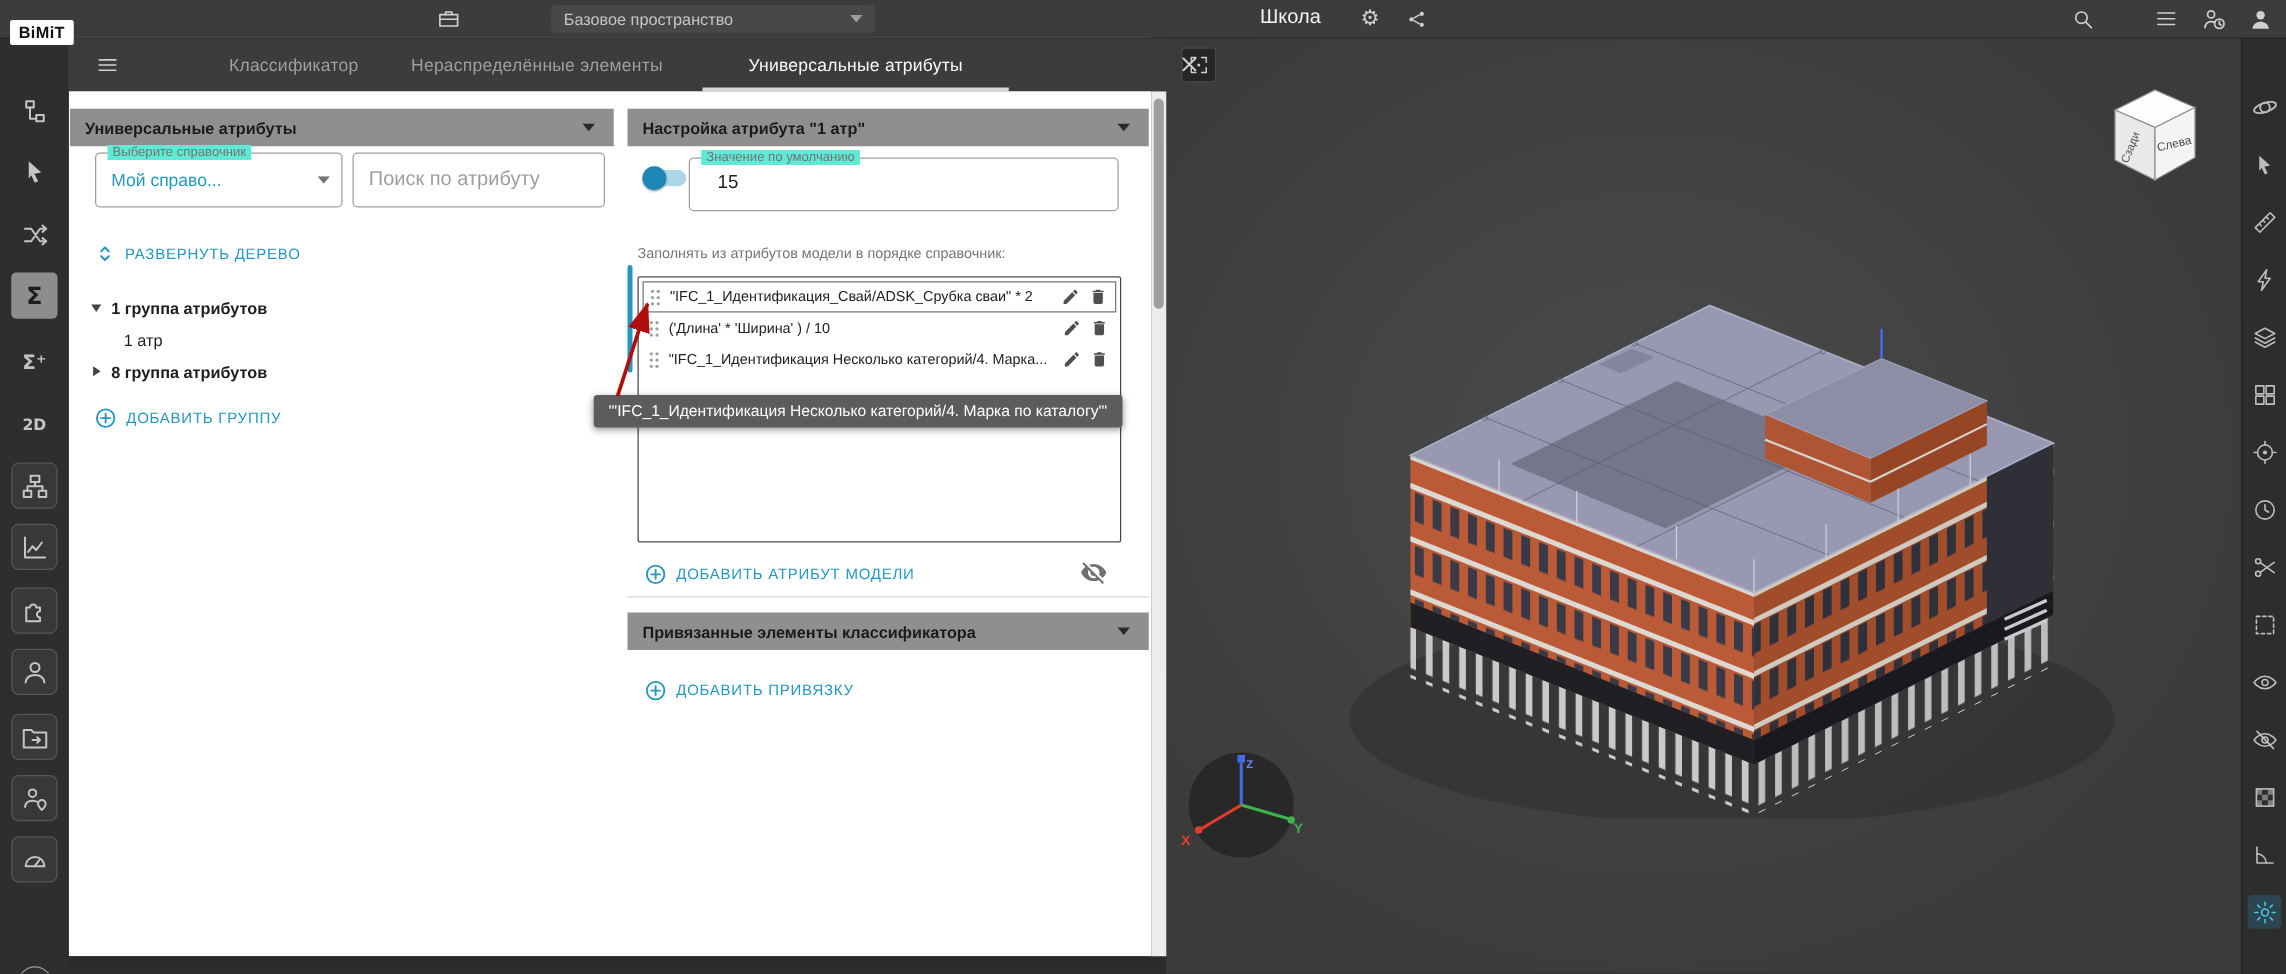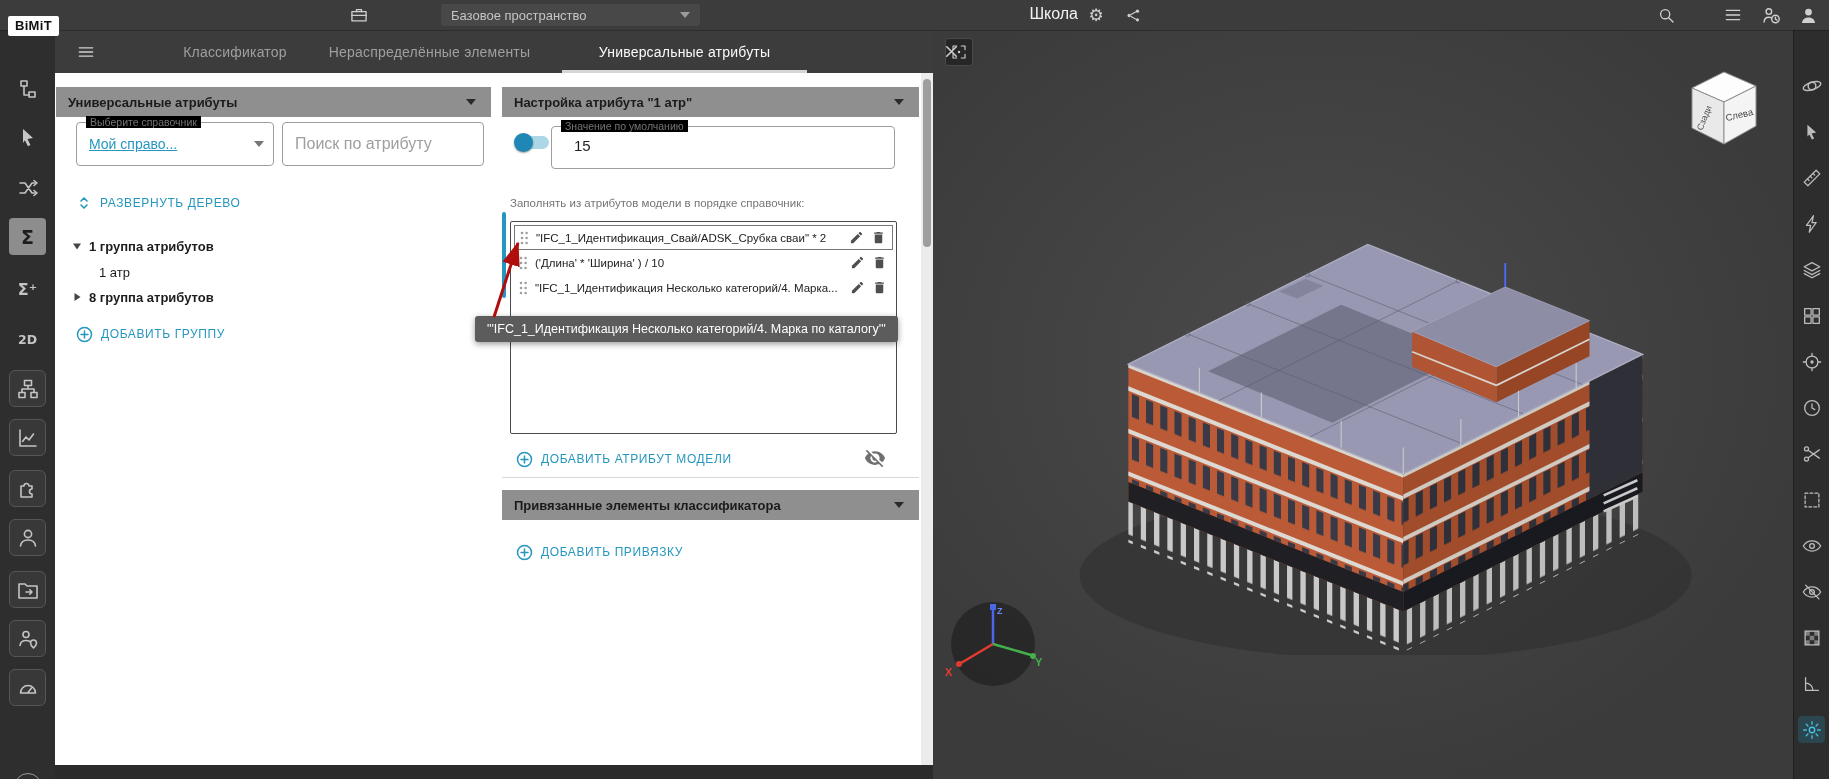--- a/index.html
+++ b/index.html
@@ -13,21 +13,21 @@
   .glyph{font-family:"DejaVu Sans",sans-serif;}
 
   
   .topbar{left:0;top:0;width:1829px;height:30px;background:#3c3c3c;box-shadow:0 1px 0 rgba(0,0,0,.25);z-index:5;}
   .logo{left:8px;top:5px;height:20px;padding:0 7px;background:#fff;border-radius:2px;color:#111;
         font-weight:800;font-size:13px;line-height:20px;letter-spacing:.3px;margin-top:11px;}
   .tbic{width:22px;height:22px;top:4px;color:#cfcfcf;display:flex;align-items:center;justify-content:center;}
   .workspace{left:441px;top:4px;width:259px;height:22px;background:#484848;border-radius:3px;color:#c5c5c5;
              font-size:13px;display:flex;align-items:center;padding:0 10px;box-sizing:border-box;}
   .workspace .cap{margin-left:auto;}
-  .proj{left:1008px;top:5px;width:70px;text-align:right;color:#f2f2f2;font-size:16px;font-weight:500;}
+  .proj{left:1008px;top:5px;width:70px;text-align:left;color:#f2f2f2;font-size:16px;font-weight:500;}
 
   
   .lrail{left:0;top:30px;width:55px;height:749px;background:#2e2e2e;z-index:4;}
   .rb{position:absolute;left:9px;width:37px;height:37px;display:flex;align-items:center;justify-content:center;
       color:#c4c4c4;border-radius:6px;box-sizing:border-box;}
   .rb.frame{border:1px solid #565656;background:#383838;}
   .rb.active{background:#8d8d8d;color:#1d1d1d;border-radius:4px;}
   .rb svg{width:24px;height:24px;}
 
   
@@ -37,22 +37,22 @@
   .tab{position:absolute;top:0;height:43px;display:flex;align-items:center;justify-content:center;
        font-size:14px;color:#9f9f9f;letter-spacing:.2px;}
   .tab.on{color:#fafafa;}
   .t-underline{position:absolute;left:507px;top:40px;width:245px;height:3px;background:#d6d6d6;}
 
   .hdr{background:#8f8f8f;height:30px;display:flex;align-items:center;padding:0 14px 0 12px;box-sizing:border-box;
        color:#1b1b1b;font-size:13px;font-weight:700;z-index:2;}
   .hdr .cap{margin-left:auto;}
 
   .outline{border:1px solid #9e9e9e;border-radius:4px;background:#fff;box-sizing:border-box;z-index:2;}
-  .flabel{position:absolute;top:-7px;left:9px;background:#000000;padding:0 4px;font-size:10.5px;color:#757575;white-space:nowrap;}
-  .fval{position:absolute;left:12px;top:13px;font-size:14px;color:#2596be;white-space:nowrap;text-decoration:underline;}
+  .flabel{position:absolute;top:-7px;left:9px;background:#5eead4;padding:0 4px;font-size:10.5px;color:#757575;white-space:nowrap;}
+  .fval{position:absolute;left:12px;top:13px;font-size:14px;color:#2596be;white-space:nowrap;}
   .fcap{position:absolute;right:9px;top:18px;color:#757575;}
   input.search{width:100%;height:100%;border:none;outline:none;background:transparent;font-size:16px;
                padding:0 12px;box-sizing:border-box;color:#212121;font-family:inherit;}
   input.search::placeholder{color:#9e9e9e;}
   input.val{position:absolute;left:20px;top:9px;width:300px;border:none;outline:none;font-size:15px;color:#1f1f1f;font-family:inherit;}
 
   .link{display:flex;align-items:center;gap:8px;color:#2596be;font-size:12px;font-weight:400;letter-spacing:.6px;z-index:2;}
   .treerow{display:flex;align-items:center;gap:7px;font-size:13px;color:#1d1d1d;z-index:2;}
   .treerow .grp{font-weight:600;}
 

